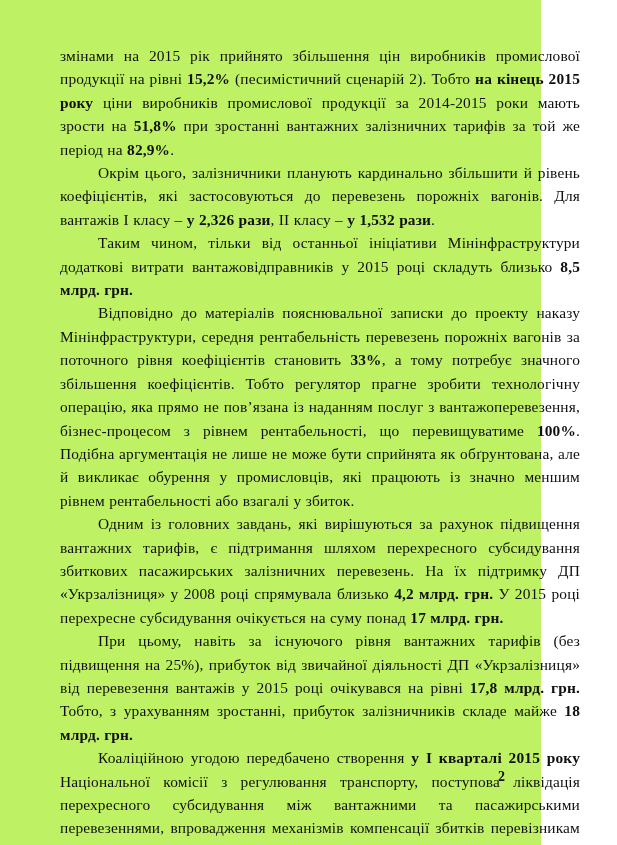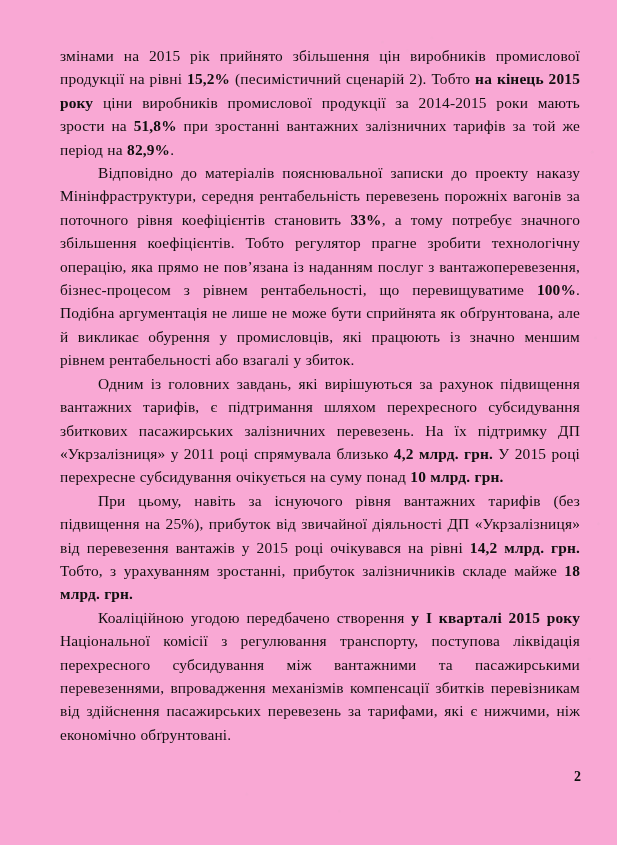--- a/index.html
+++ b/index.html
@@ -13,23 +13,23 @@
     background: #ffffff;
     font-family: "Liberation Serif", "DejaVu Serif", serif;
     color: #101010;
     overflow: hidden;
     position: relative;
   }
   .page {
     position: absolute;
     top: 0;
     left: 0;
-    width: 617px;
+    width: 541px;
     height: 845px;
-    background: #f9a8d4;
+    background: #bef264;
   }
   .scan-noise {
     position: absolute;
     inset: 0;
     pointer-events: none;
     opacity: 0.5;
     background:
       radial-gradient(circle at 62% 5%, rgba(180,180,180,0.10) 0 1px, transparent 2px),
       radial-gradient(circle at 66% 6%, rgba(180,180,180,0.09) 0 1px, transparent 2px),
       radial-gradient(circle at 70% 4.5%, rgba(180,180,180,0.09) 0 1px, transparent 2px),
@@ -75,22 +75,24 @@
 </head>
 <body>
 
 <div class="page">
 
   <div class="scan-noise"></div>
 
   <div class="text-body">
     <div id="paragraph-container">
         <p class="para no-indent"><span>змінами на 2015 рік прийнято збільшення цін виробників промислової продукції на рівні </span><b>15,2%</b><span> (песимістичний сценарій 2). Тобто </span><b>на кінець 2015 року</b><span> ціни виробників промислової продукції за 2014-2015 роки мають зрости на </span><b>51,8%</b><span> при зростанні вантажних залізничних тарифів за той же період на </span><b>82,9%</b><span>.</span></p>
+        <p class="para"><span>Окрім цього, залізничники планують кардинально збільшити й рівень коефіцієнтів, які застосовуються до перевезень порожніх вагонів. Для вантажів I класу – </span><b>у 2,326 рази</b><span>, II класу – </span><b>у 1,532 рази</b><span>.</span></p>
+        <p class="para"><span>Таким чином, тільки від останньої ініціативи Мінінфраструктури додаткові витрати вантажовідправників у 2015 році складуть близько </span><b>8,5 млрд. грн.</b></p>
         <p class="para"><span>Відповідно до матеріалів пояснювальної записки до проекту наказу Мінінфраструктури, середня рентабельність перевезень порожніх вагонів за поточного рівня коефіцієнтів становить </span><b>33%</b><span>, а тому потребує значного збільшення коефіцієнтів. Тобто  регулятор прагне зробити технологічну операцію, яка прямо не пов’язана із наданням послуг з вантажоперевезення, бізнес-процесом з рівнем рентабельності, що перевищуватиме </span><b>100%</b><span>. Подібна аргументація не лише не може бути сприйнята як обґрунтована, але й викликає обурення у промисловців, які працюють із значно меншим рівнем рентабельності або взагалі у збиток.</span></p>
-        <p class="para"><span>Одним із головних завдань, які вирішуються за рахунок підвищення вантажних тарифів, є підтримання шляхом перехресного субсидування збиткових пасажирських залізничних перевезень. На їх підтримку ДП «Укрзалізниця» у 2011 році спрямувала близько </span><b>4,2 млрд. грн.</b><span> У 2015 році перехресне субсидування очікується на суму понад </span><b>10 млрд. грн.</b></p>
-        <p class="para"><span>При цьому, навіть за існуючого рівня вантажних тарифів (без підвищення на 25%), прибуток від звичайної діяльності ДП «Укрзалізниця» від перевезення вантажів у 2015 році очікувався на рівні </span><b>14,2 млрд. грн.</b><span> Тобто, з урахуванням зростанні, прибуток залізничників складе майже </span><b>18 млрд. грн.</b></p>
+        <p class="para"><span>Одним із головних завдань, які вирішуються за рахунок підвищення вантажних тарифів, є підтримання шляхом перехресного субсидування збиткових пасажирських залізничних перевезень. На їх підтримку ДП «Укрзалізниця» у 2008 році спрямувала близько </span><b>4,2 млрд. грн.</b><span> У 2015 році перехресне субсидування очікується на суму понад </span><b>17 млрд. грн.</b></p>
+        <p class="para"><span>При цьому, навіть за існуючого рівня вантажних тарифів (без підвищення на 25%), прибуток від звичайної діяльності ДП «Укрзалізниця» від перевезення вантажів у 2015 році очікувався на рівні </span><b>17,8 млрд. грн.</b><span> Тобто, з урахуванням зростанні, прибуток залізничників складе майже </span><b>18 млрд. грн.</b></p>
         <p class="para"><span>Коаліційною угодою передбачено створення </span><b>у I кварталі 2015 року</b><span> Національної комісії з регулювання транспорту, поступова ліквідація перехресного субсидування між вантажними та пасажирськими перевезеннями, впровадження механізмів компенсації збитків перевізникам від здійснення пасажирських перевезень за тарифами, які є нижчими, ніж економічно обґрунтовані.</span></p>
       </div>
   </div>
 
   <div class="page-number">2</div>
 
 </div>
 
 </body></html>

